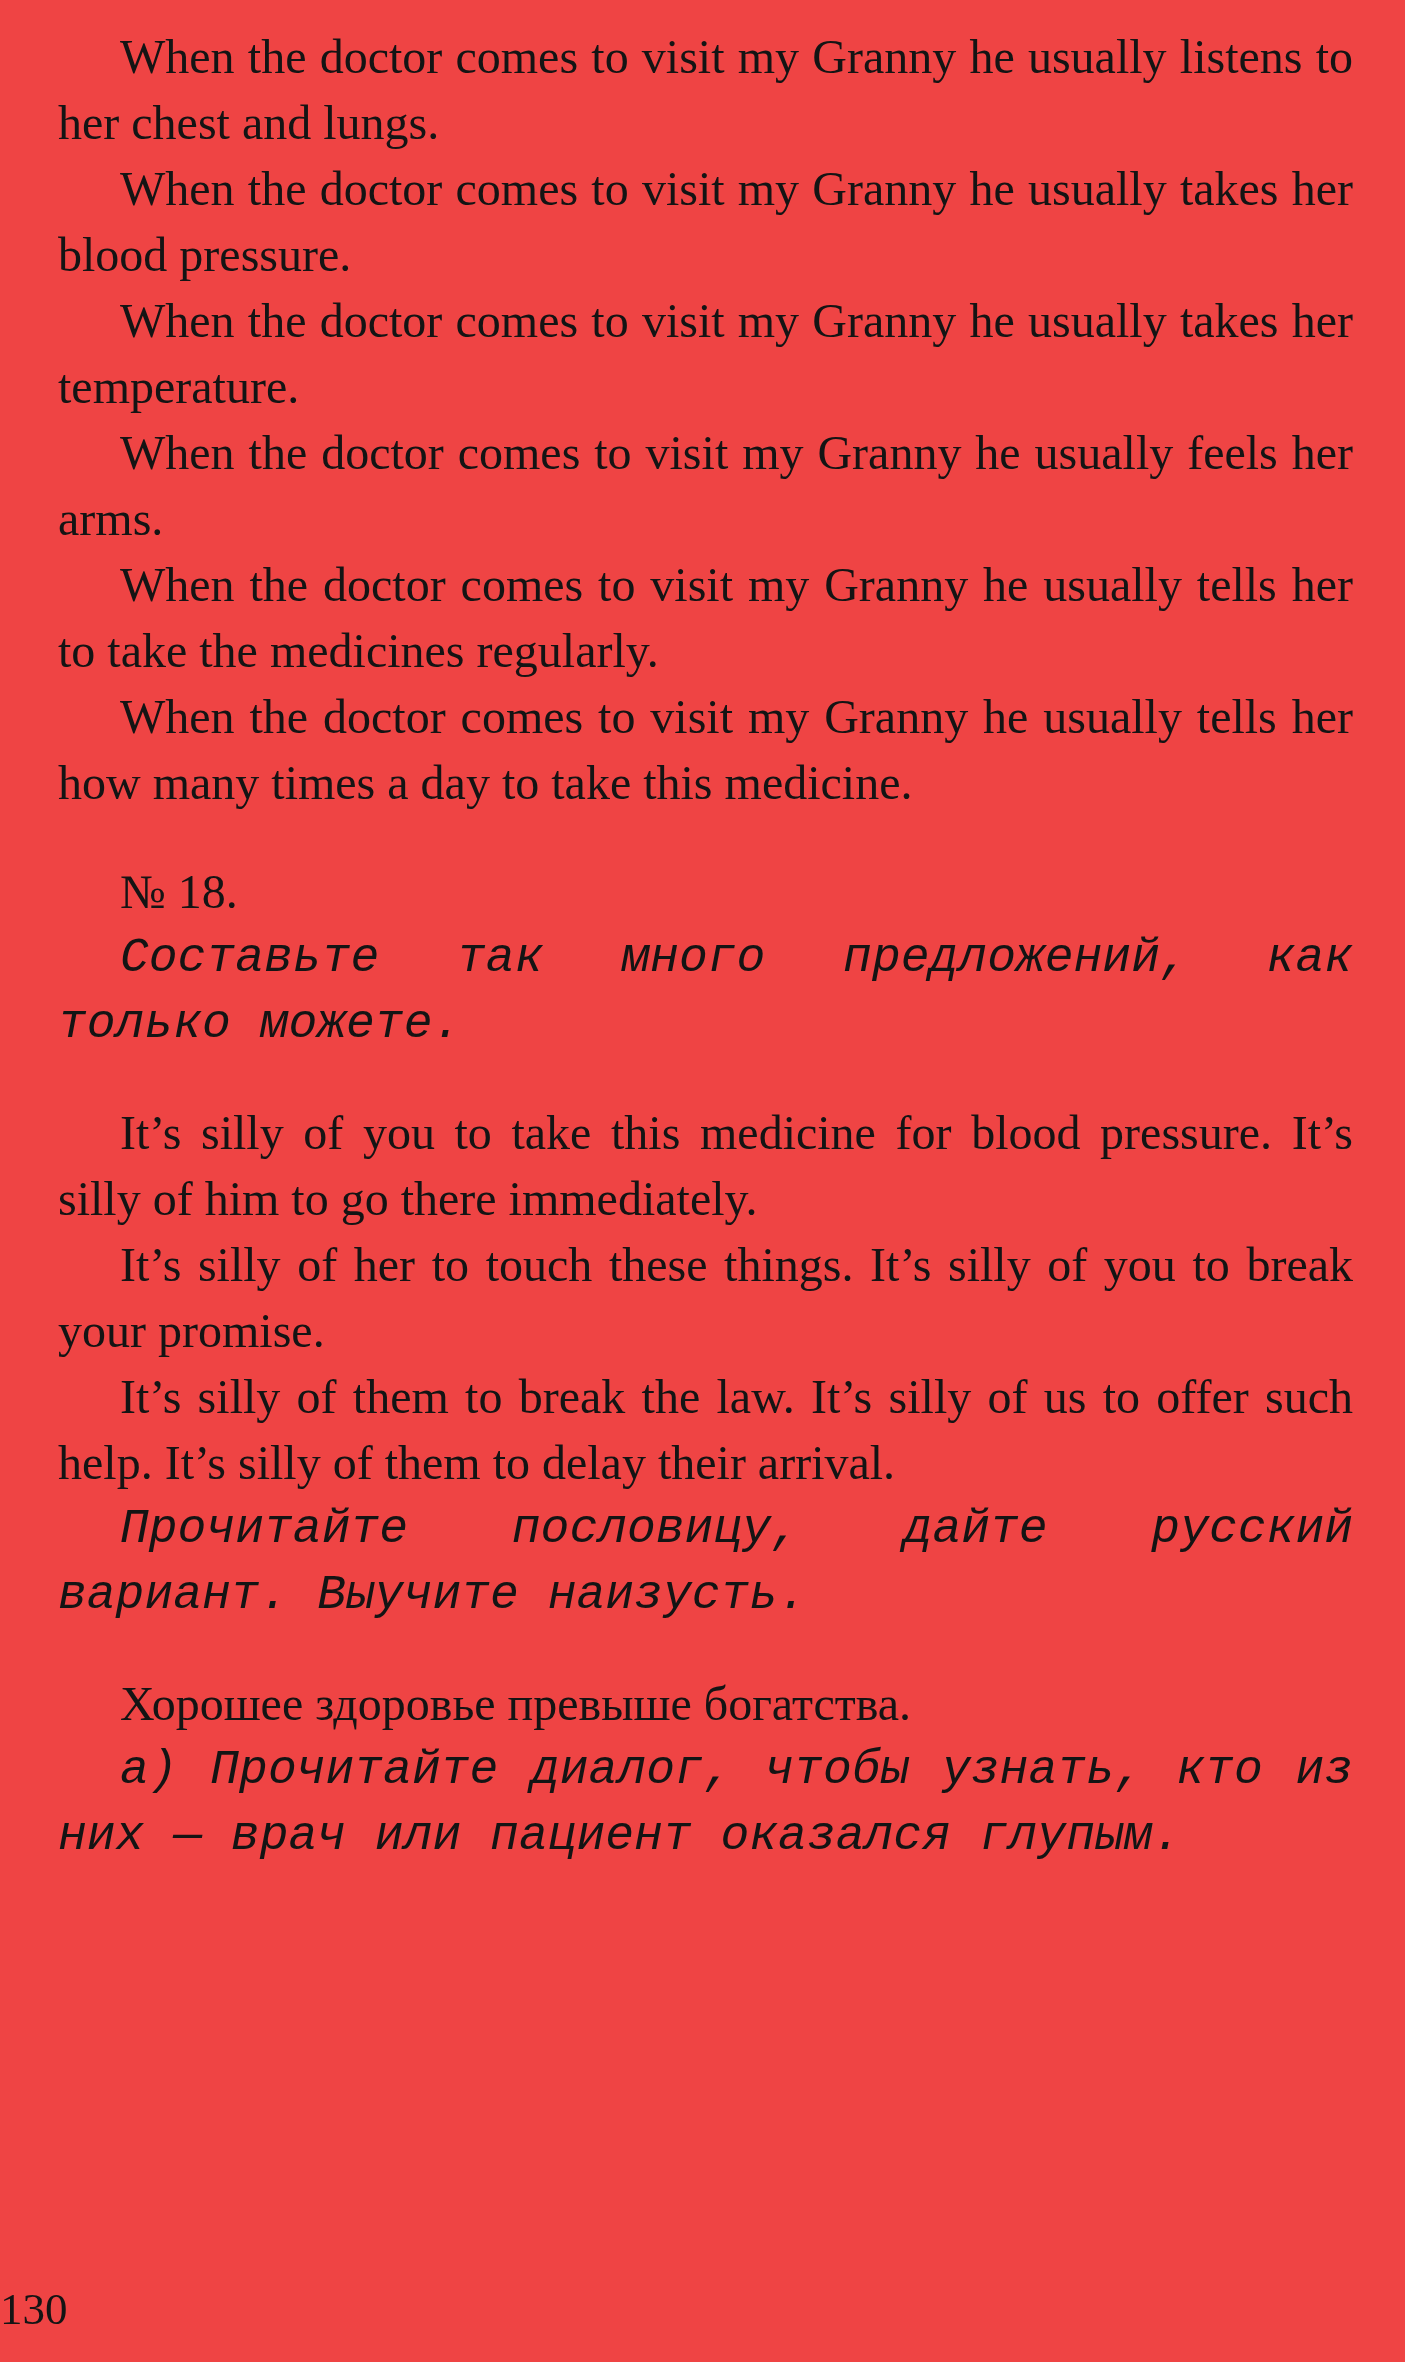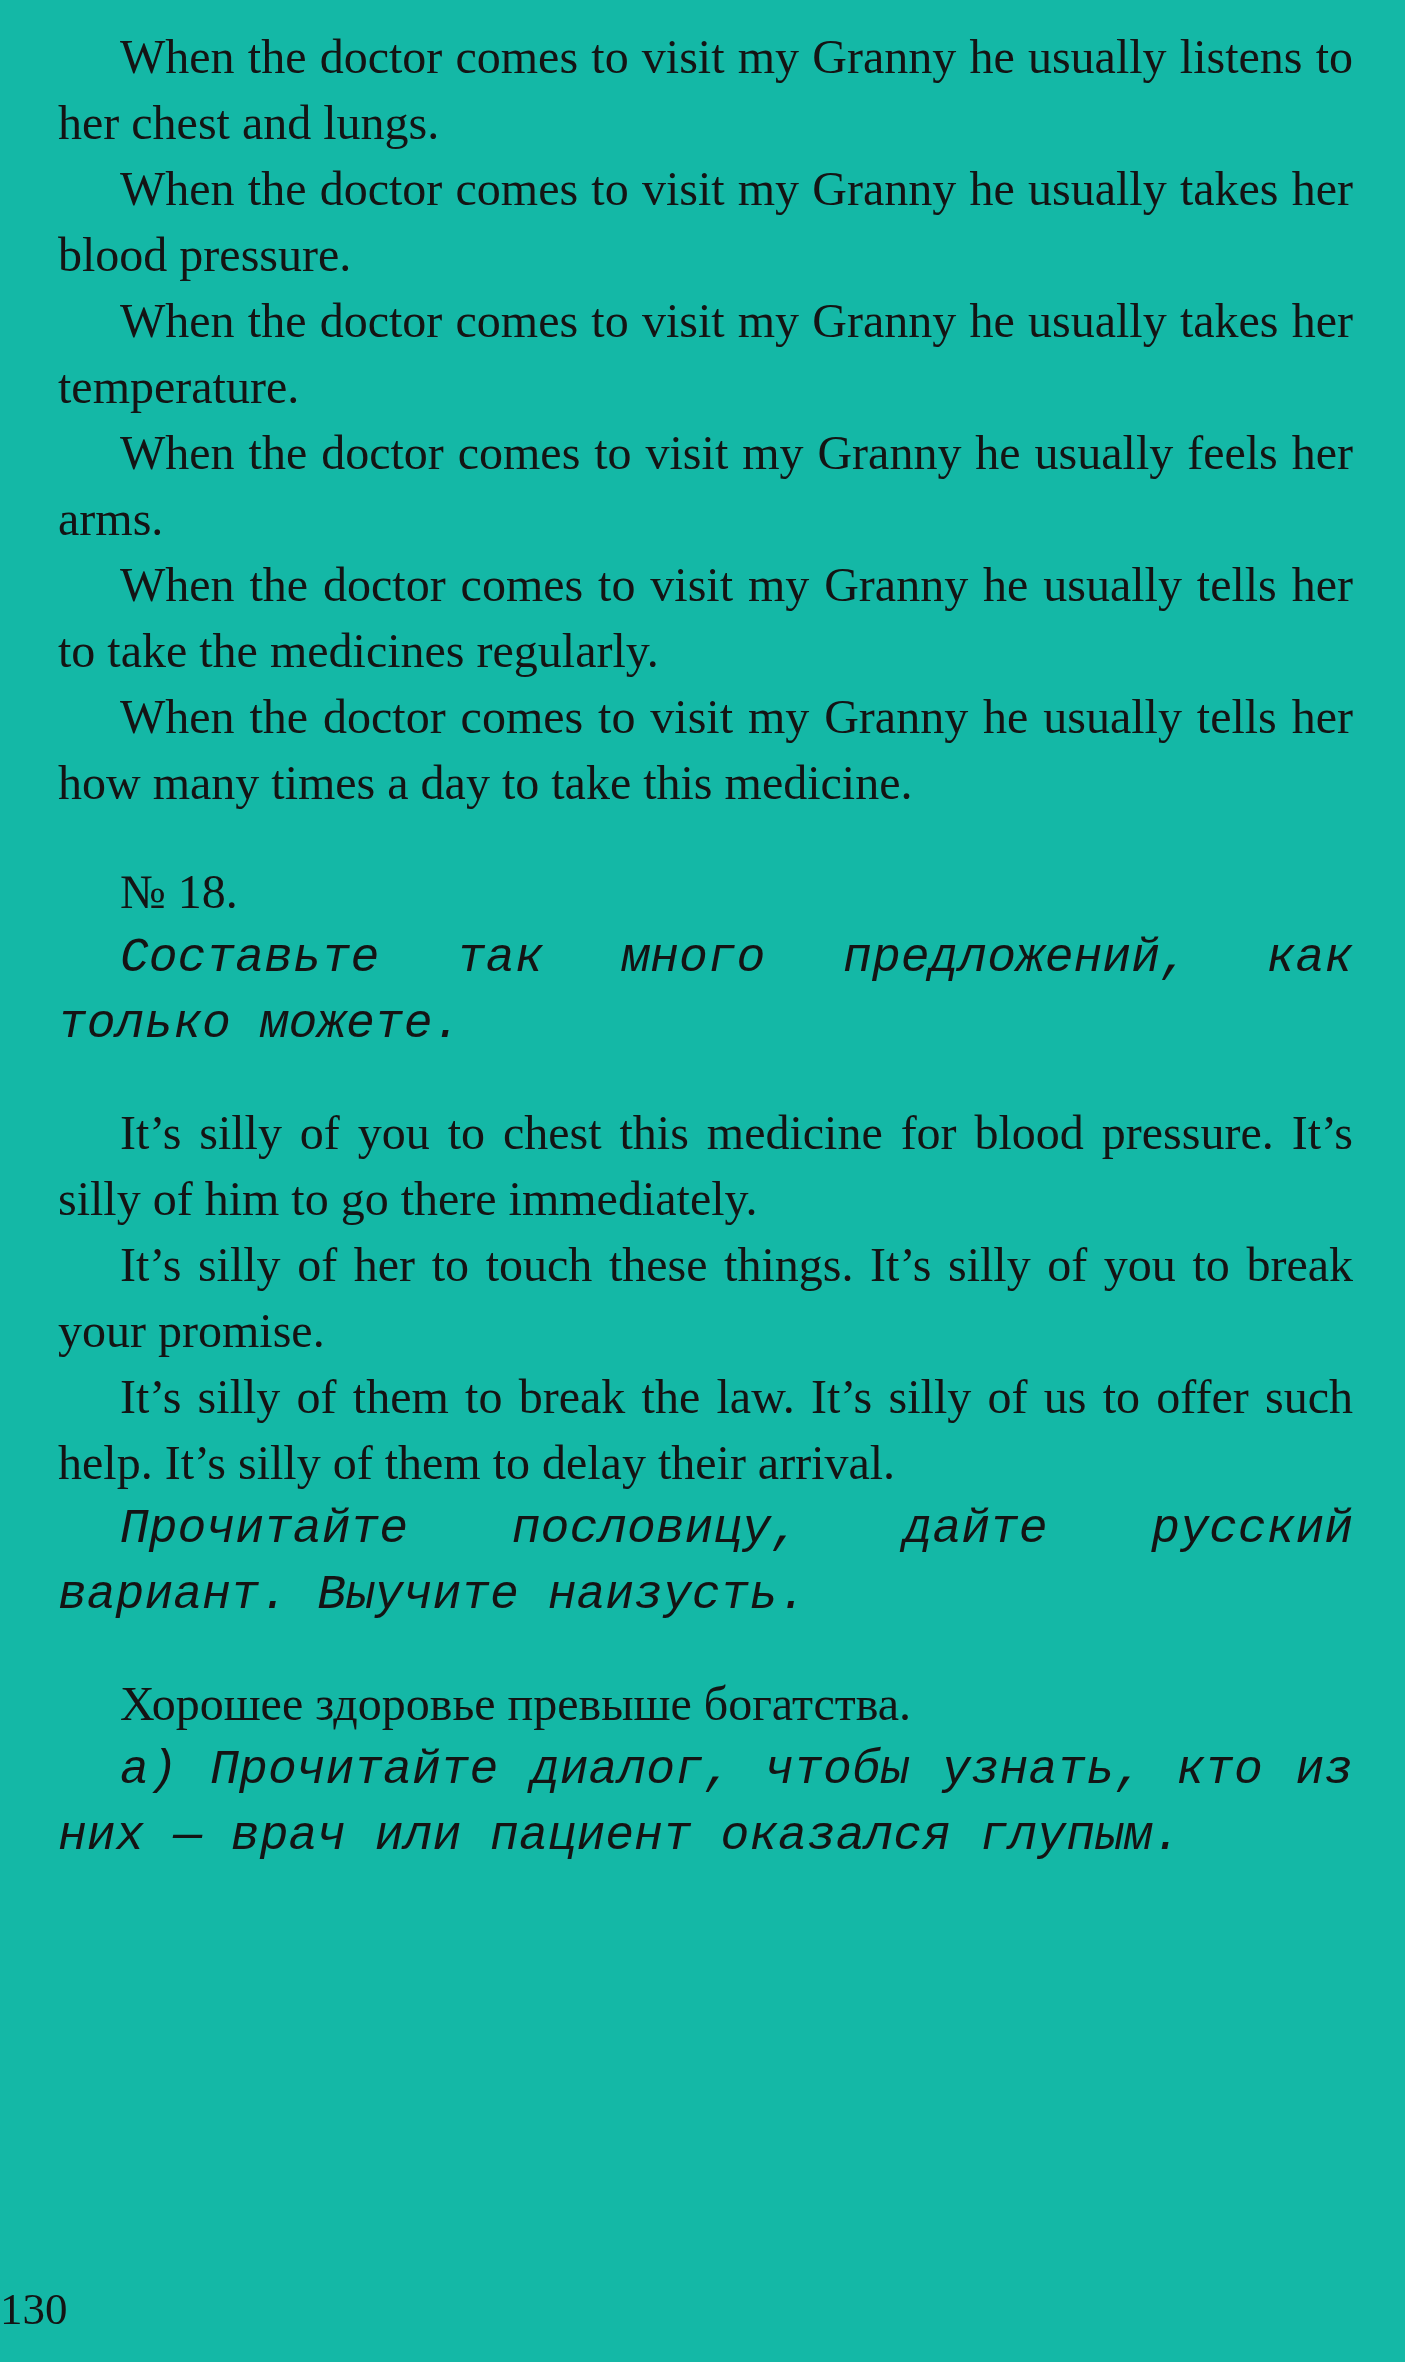--- a/index.html
+++ b/index.html
@@ -3,21 +3,21 @@
 <meta charset="utf-8">
 <style>
   * { box-sizing: border-box; }
   html, body { margin: 0; padding: 0; background: #d9d9d9; }
 
   .page {
     position: relative;
     width: 1405px;
     height: 2362px;
     margin: 0 auto;
-    background: #14b8a6;
+    background: #ef4444;
     color: #141414;
     font-family: "Liberation Serif", "DejaVu Serif", serif;
     font-size: 48px;
     line-height: 66px;
     padding: 24px 52px 0 58px;
     overflow: hidden;
   }
 
   .page p {
     margin: 0;
@@ -48,21 +48,21 @@
   <p lang="en">When the doctor comes to visit my Granny he usually listens to her chest and lungs.</p>
   <p lang="en">When the doctor comes to visit my Granny he usually takes her blood pressure.</p>
   <p lang="en">When the doctor comes to visit my Granny he usually takes her temperature.</p>
   <p lang="en">When the doctor comes to visit my Granny he usually feels her arms.</p>
   <p lang="en">When the doctor comes to visit my Granny he usually tells her to take the medicines regularly.</p>
   <p lang="en">When the doctor comes to visit my Granny he usually tells her how many times a day to take this medicine.</p>
 
   <p class="spaced">№ 18.</p>
   <p class="instruction" lang="ru">Составьте так много предложений, как только можете.</p>
 
-  <p class="spaced" lang="en">It’s silly of you to chest this medicine for blood pressure. It’s silly of him to go there immediately.</p>
+  <p class="spaced" lang="en">It’s silly of you to take this medicine for blood pressure. It’s silly of him to go there immediately.</p>
   <p lang="en">It’s silly of her to touch these things. It’s silly of you to break your promise.</p>
   <p lang="en">It’s silly of them to break the law. It’s silly of us to offer such help. It’s silly of them to delay their arrival.</p>
 
   <p class="instruction" lang="ru">Прочитайте пословицу, дайте русский вариант. Выучите наизусть.</p>
 
   <p class="spaced" lang="ru">Хорошее здоровье превыше богатства.</p>
 
   <p class="instruction" lang="ru">а) Прочитайте диалог, чтобы узнать, кто из них — врач или пациент оказался глупым.</p>
 
   <div class="page-number">130</div>

